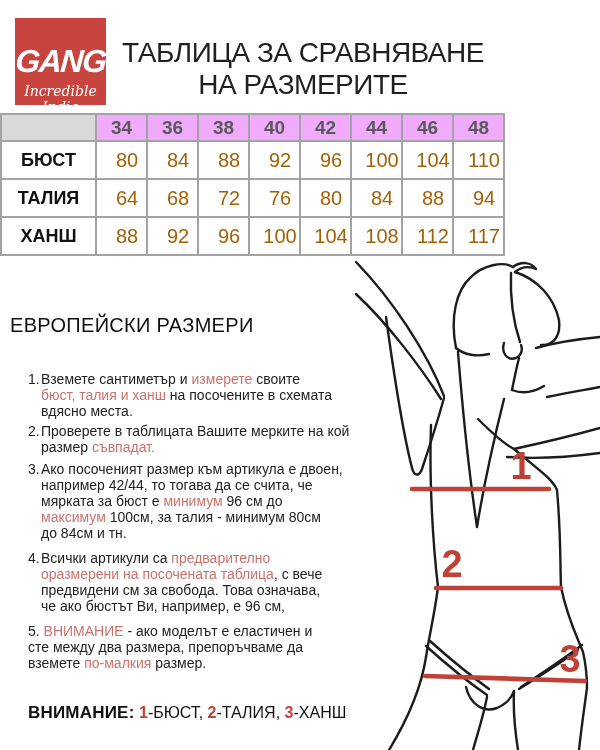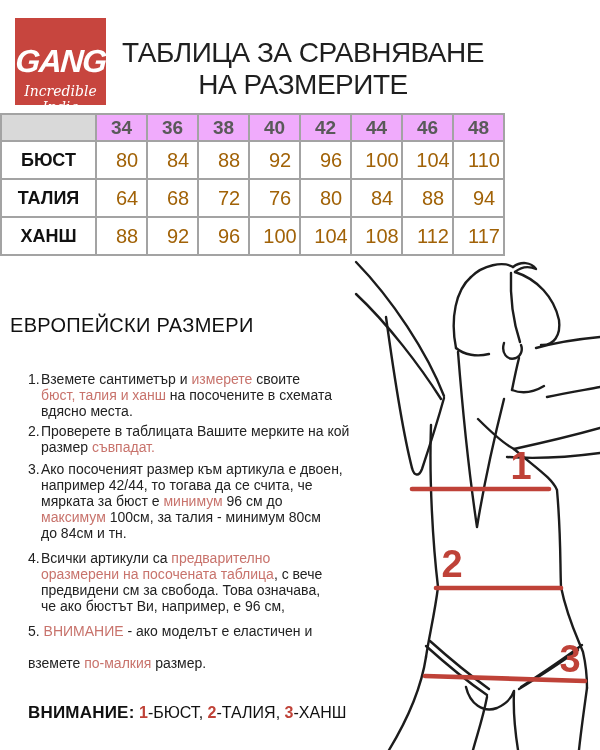--- a/index.html
+++ b/index.html
@@ -118,21 +118,21 @@
       </tbody>
   </table>
 
   <div class="eu-heading">ЕВРОПЕЙСКИ РАЗМЕРИ</div>
 
   <div class="instructions">
       <div class="item hang"><span class="num">1.</span><span>Вземете сантиметър и </span><span class="red">измерете</span><span> своите</span><br><span class="red">бюст, талия и ханш</span><span> на посочените в схемата</span><br><span>вдясно места.</span></div>
       <div class="item hang"><span class="num">2.</span><span>Проверете в таблицата Вашите мерките на кой</span><br><span>размер </span><span class="red">съвпадат.</span></div>
       <div class="item hang"><span class="num">3.</span><span>Ако посоченият размер към артикула е двоен,</span><br><span>например 42/44, то тогава да се счита, че</span><br><span>мярката за бюст е </span><span class="red">минимум</span><span> 96 см до</span><br><span class="red">максимум</span><span> 100см, за талия - минимум 80см</span><br><span>до 84см и тн.</span></div>
       <div class="item hang"><span class="num">4.</span><span>Всички артикули са </span><span class="red">предварително</span><br><span class="red">оразмерени на посочената таблица</span><span>, с вече</span><br><span>предвидени см за свобода. Това означава,</span><br><span>че ако бюстът Ви, например, е 96 см,</span><br></div>
-      <div class="item"><span class="num">5.</span> <span class="red">ВНИМАНИЕ</span><span> - ако моделът е еластичен и</span><br><br><span>вземете </span><span class="red">по-малкия</span><span> размер.</span></div>
+      <div class="item"><span class="num">5.</span> <span class="red">ВНИМАНИЕ</span><span> - ако моделът е еластичен и</span><br><span>сте между два размера, препоръчваме да</span><br><span>вземете </span><span class="red">по-малкия</span><span> размер.</span></div>
     </div>
 
   <div class="legend">
     <span class="lab">ВНИМАНИЕ:</span>
     <span><span class="rednum">1</span><span>-БЮСТ, </span><span class="rednum">2</span><span>-ТАЛИЯ, </span><span class="rednum">3</span><span>-ХАНШ</span></span>
   </div>
 
   <svg class="figure" viewBox="352 253 248 497">
 
     <path d="M356,262 C392,299 427,352 444,396"></path>

